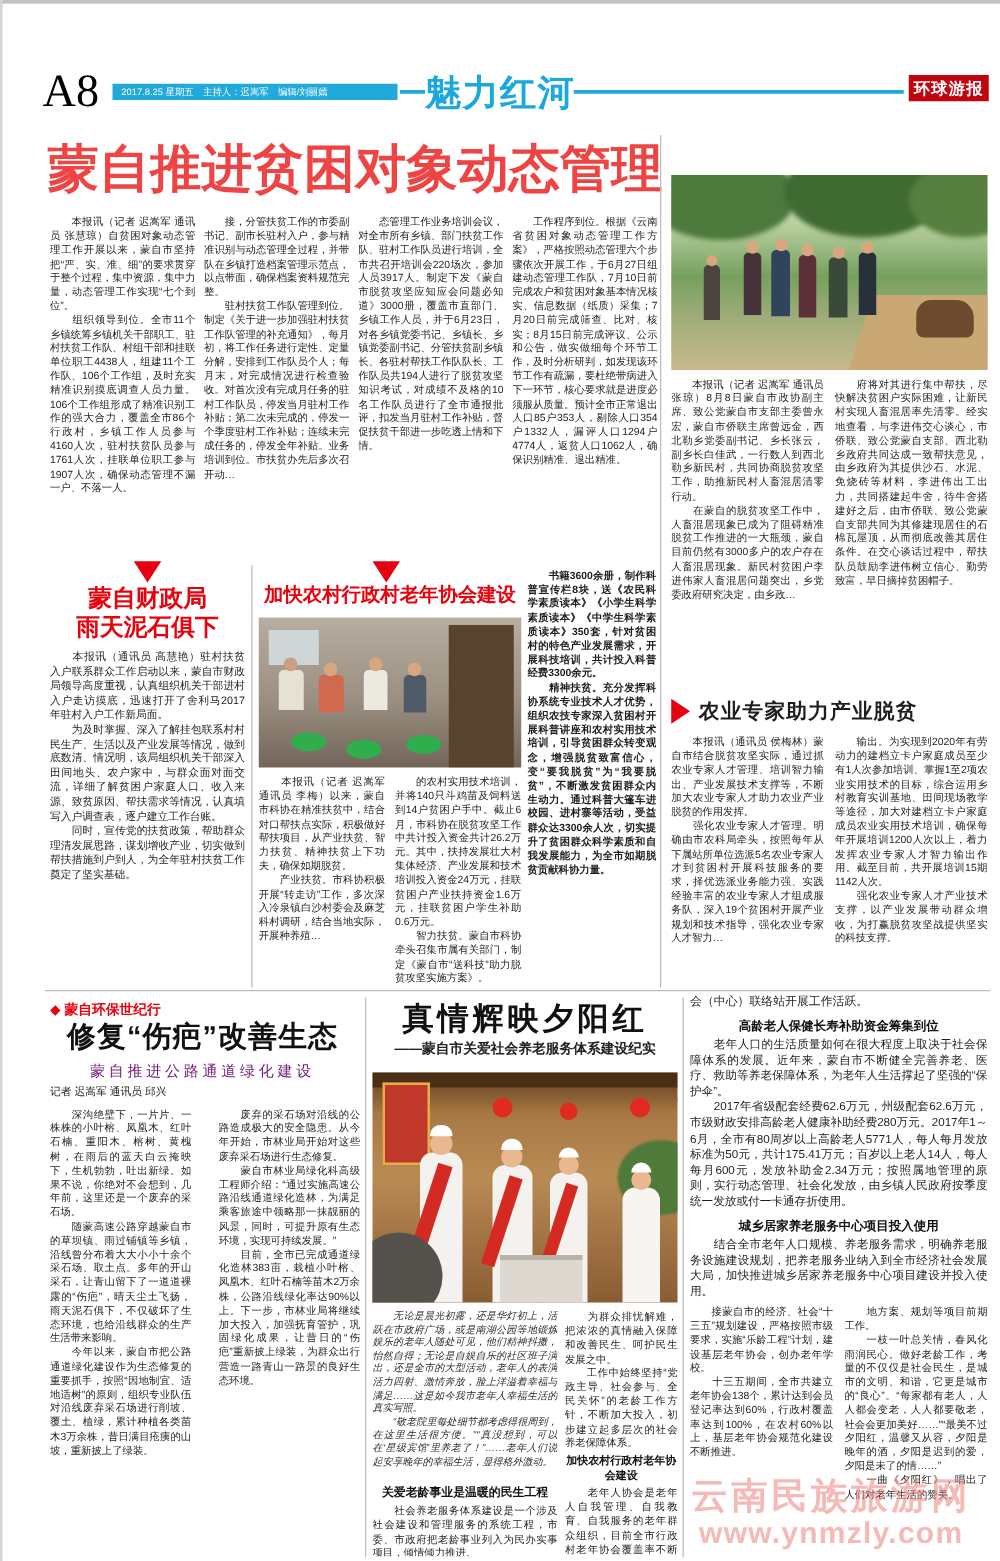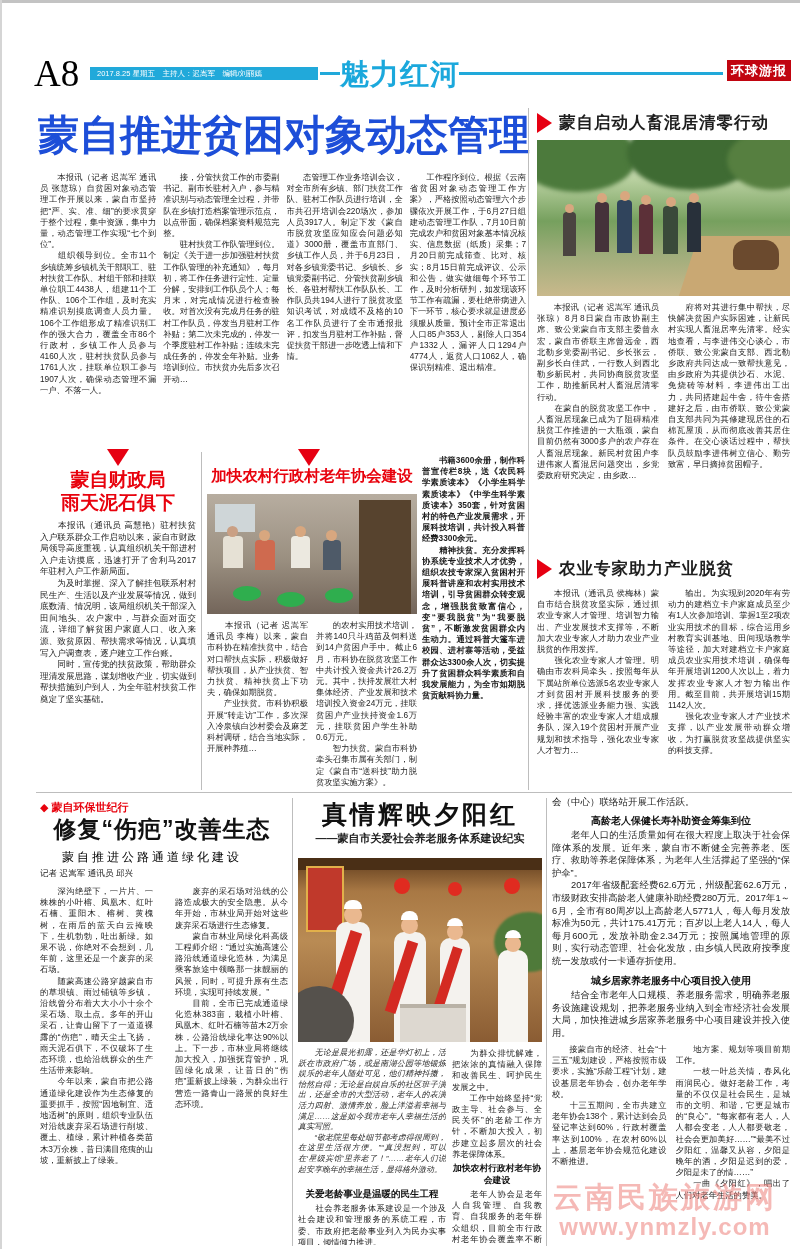--- a/index.html
+++ b/index.html
@@ -28,21 +28,21 @@
             overflow:hidden;color:#1d1d1d;}
   .cols{display:flex;position:absolute;}
   .cols>div{flex:1;}
   .vrule{position:absolute;width:1px;background:#bdbdbd;}
   .hrule{position:absolute;height:1px;background:#bdbdbd;}
   .byline{font-size:8.6px;color:#222;}
   .subhead{font-weight:bold;text-align:center;color:#111;}
 
   
   .h-main{position:absolute;left:38px;top:108px;width:488px;text-align:right;
-          font-size:41px;font-weight:900;color:#1d4ed8;white-space:nowrap;}
+          font-size:41px;font-weight:900;color:#ef4444;white-space:nowrap;}
   .tri-right{width:0;height:0;border-left:15px solid #e60012;border-top:10px solid transparent;
              border-bottom:10px solid transparent;flex:none;}
   .headrow{position:absolute;display:flex;align-items:center;gap:7px;}
   .headrow .t{font-size:16.5px;font-weight:900;color:#1e1e1e;letter-spacing:1px;white-space:nowrap;}
   .pennant{position:absolute;width:0;height:0;border-left:11px solid transparent;
            border-right:11px solid transparent;border-top:17px solid #e60012;}
   .h-red-c{position:absolute;text-align:center;font-weight:900;color:#e8020d;}
 
   
   .photo{position:absolute;overflow:hidden;}
@@ -78,24 +78,20 @@
     <div class="newsbody">　　本报讯（记者 迟嵩军 通讯员 张慧琼）自贫困对象动态管理工作开展以来，蒙自市坚持把“严、实、准、细”的要求贯穿于整个过程，集中资源，集中力量，动态管理工作实现“七个到位”。
 　　组织领导到位。全市11个乡镇统筹乡镇机关干部职工、驻村扶贫工作队、村组干部和挂联单位职工4438人，组建11个工作队、106个工作组，及时充实精准识别摸底调查人员力量。106个工作组形成了精准识别工作的强大合力，覆盖全市86个行政村，乡镇工作人员参与4160人次，驻村扶贫队员参与1761人次，挂联单位职工参与1907人次，确保动态管理不漏一户、不落一人。</div>
     <div class="newsbody">　　接，分管扶贫工作的市委副书记、副市长驻村入户，参与精准识别与动态管理全过程，并带队在乡镇打造档案管理示范点，以点带面，确保档案资料规范完整。
 　　驻村扶贫工作队管理到位。制定《关于进一步加强驻村扶贫工作队管理的补充通知》，每月初，将工作任务进行定性、定量分解，安排到工作队员个人；每月末，对完成情况进行检查验收。对首次没有完成月任务的驻村工作队员，停发当月驻村工作补贴；第二次未完成的，停发一个季度驻村工作补贴；连续未完成任务的，停发全年补贴。业务培训到位。市扶贫办先后多次召开动…</div>
     <div class="newsbody">　　态管理工作业务培训会议，对全市所有乡镇、部门扶贫工作队、驻村工作队员进行培训，全市共召开培训会220场次，参加人员3917人。制定下发《蒙自市脱贫攻坚应知应会问题必知道》3000册，覆盖市直部门、乡镇工作人员，并于6月23日，对各乡镇党委书记、乡镇长、乡镇党委副书记、分管扶贫副乡镇长、各驻村帮扶工作队队长、工作队员共194人进行了脱贫攻坚知识考试，对成绩不及格的10名工作队员进行了全市通报批评，扣发当月驻村工作补贴，督促扶贫干部进一步吃透上情和下情。</div>
     <div class="newsbody">　　工作程序到位。根据《云南省贫困对象动态管理工作方案》，严格按照动态管理六个步骤依次开展工作，于6月27日组建动态管理工作队，7月10日前完成农户和贫困对象基本情况核实、信息数据（纸质）采集；7月20日前完成筛查、比对、核实；8月15日前完成评议、公示和公告，做实做细每个环节工作，及时分析研判，如发现该环节工作有疏漏，要杜绝带病进入下一环节，核心要求就是进度必须服从质量。预计全市正常退出人口85户353人，剔除人口354户1332人，漏评人口1294户4774人，返贫人口1062人，确保识别精准、退出精准。</div>
   </div>
 
   <div class="vrule" style="left:528px;top:108px;height:682px;"></div>
 
-  <div class="headrow" style="left:537px;top:112px;">
-    <span class="tri-right"></span>
-    <span class="t">蒙自启动人畜混居清零行动</span>
-  </div>
   <div class="photo" style="left:537px;top:140px;width:253px;height:156px;
        background:linear-gradient(180deg,#e9eedf 0%,#b7cf9e 26%,#76a05e 52%,#a0ad7b 74%,#c9b98c 100%);">
     <div class="blob" style="left:-20px;top:-18px;width:120px;height:70px;background:#4c7a3c;filter:blur(2px);"></div>
     <div class="blob" style="left:90px;top:-24px;width:130px;height:74px;background:#3f6b33;filter:blur(2px);"></div>
     <div class="blob" style="left:190px;top:-10px;width:90px;height:60px;background:#567f40;filter:blur(2px);"></div>
     <div style="position:absolute;left:150px;top:96px;width:120px;height:70px;background:#c9a873;transform:skewX(-18deg);"></div>
     <div class="person" style="left:26px;top:72px;width:13px;height:44px;background:#4a4440;">
         <span class="head" style="left:2px;top:-8px;width:9px;height:9px;"></span>
       </div>
     <div class="person" style="left:58px;top:62px;width:14px;height:50px;background:#45323a;">
@@ -172,21 +168,21 @@
   <div class="newsbody" style="position:absolute;left:422px;top:455px;width:103px;height:335px;font-weight:bold;">　　书籍3600余册，制作科普宣传栏8块，送《农民科学素质读本》《小学生科学素质读本》《中学生科学素质读本》350套，针对贫困村的特色产业发展需求，开展科技培训，共计投入科普经费3300余元。
 　　精神扶贫。充分发挥科协系统专业技术人才优势，组织农技专家深入贫困村开展科普讲座和农村实用技术培训，引导贫困群众转变观念，增强脱贫致富信心，变“要我脱贫”为“我要脱贫”，不断激发贫困群众内生动力。通过科普大篷车进校园、进村寨等活动，受益群众达3300余人次，切实提升了贫困群众科学素质和自我发展能力，为全市如期脱贫贡献科协力量。</div>
 
   <div class="hrule" style="left:36px;top:792px;width:756px;"></div>
 
   <div class="kicker" style="left:40px;top:800px;">
     <span>◆</span>
     <span>蒙自环保世纪行</span>
   </div>
   <div class="h-eco" style="left:36px;top:814px;width:252px;font-size:23px;letter-spacing:1px;">修复“伤疤”改善生态</div>
-  <div style="position:absolute;left:26px;top:849px;width:252px;text-align:center;font-size:12px;color:#000000;letter-spacing:3px;">蒙自推进公路通道绿化建设</div>
+  <div style="position:absolute;left:36px;top:849px;width:252px;text-align:center;font-size:12px;color:#701a75;letter-spacing:3px;">蒙自推进公路通道绿化建设</div>
   <div class="byline" style="position:absolute;left:40px;top:868px;">记者 迟嵩军 通讯员 邱兴</div>
   <div class="cols" style="left:40px;top:886px;width:248px;height:356px;gap:22px;">
     <div class="newsbody">　　深沟绝壁下，一片片、一株株的小叶榕、凤凰木、红叶石楠、重阳木、榕树、黄槐树，在雨后的蓝天白云掩映下，生机勃勃，吐出新绿。如果不说，你绝对不会想到，几年前，这里还是一个废弃的采石场。
 　　随蒙高速公路穿越蒙自市的草坝镇、雨过铺镇等乡镇，沿线曾分布着大大小小十余个采石场、取土点。多年的开山采石，让青山留下了一道道裸露的“伤疤”，晴天尘土飞扬，雨天泥石俱下，不仅破坏了生态环境，也给沿线群众的生产生活带来影响。
 　　今年以来，蒙自市把公路通道绿化建设作为生态修复的重要抓手，按照“因地制宜、适地适树”的原则，组织专业队伍对沿线废弃采石场进行削坡、覆土、植绿，累计种植各类苗木3万余株，昔日满目疮痍的山坡，重新披上了绿装。</div>
     <div class="newsbody">　　废弃的采石场对沿线的公路造成极大的安全隐患。从今年开始，市林业局开始对这些废弃采石场进行生态修复。
 　　蒙自市林业局绿化科高级工程师介绍：“通过实施高速公路沿线通道绿化造林，为满足乘客旅途中领略那一抹靓丽的风景，同时，可提升原有生态环境，实现可持续发展。”
 　　目前，全市已完成通道绿化造林383亩，栽植小叶榕、凤凰木、红叶石楠等苗木2万余株，公路沿线绿化率达90%以上。下一步，市林业局将继续加大投入，加强抚育管护，巩固绿化成果，让昔日的“伤疤”重新披上绿装，为群众出行营造一路青山一路景的良好生态环境。</div>
   </div>
 

